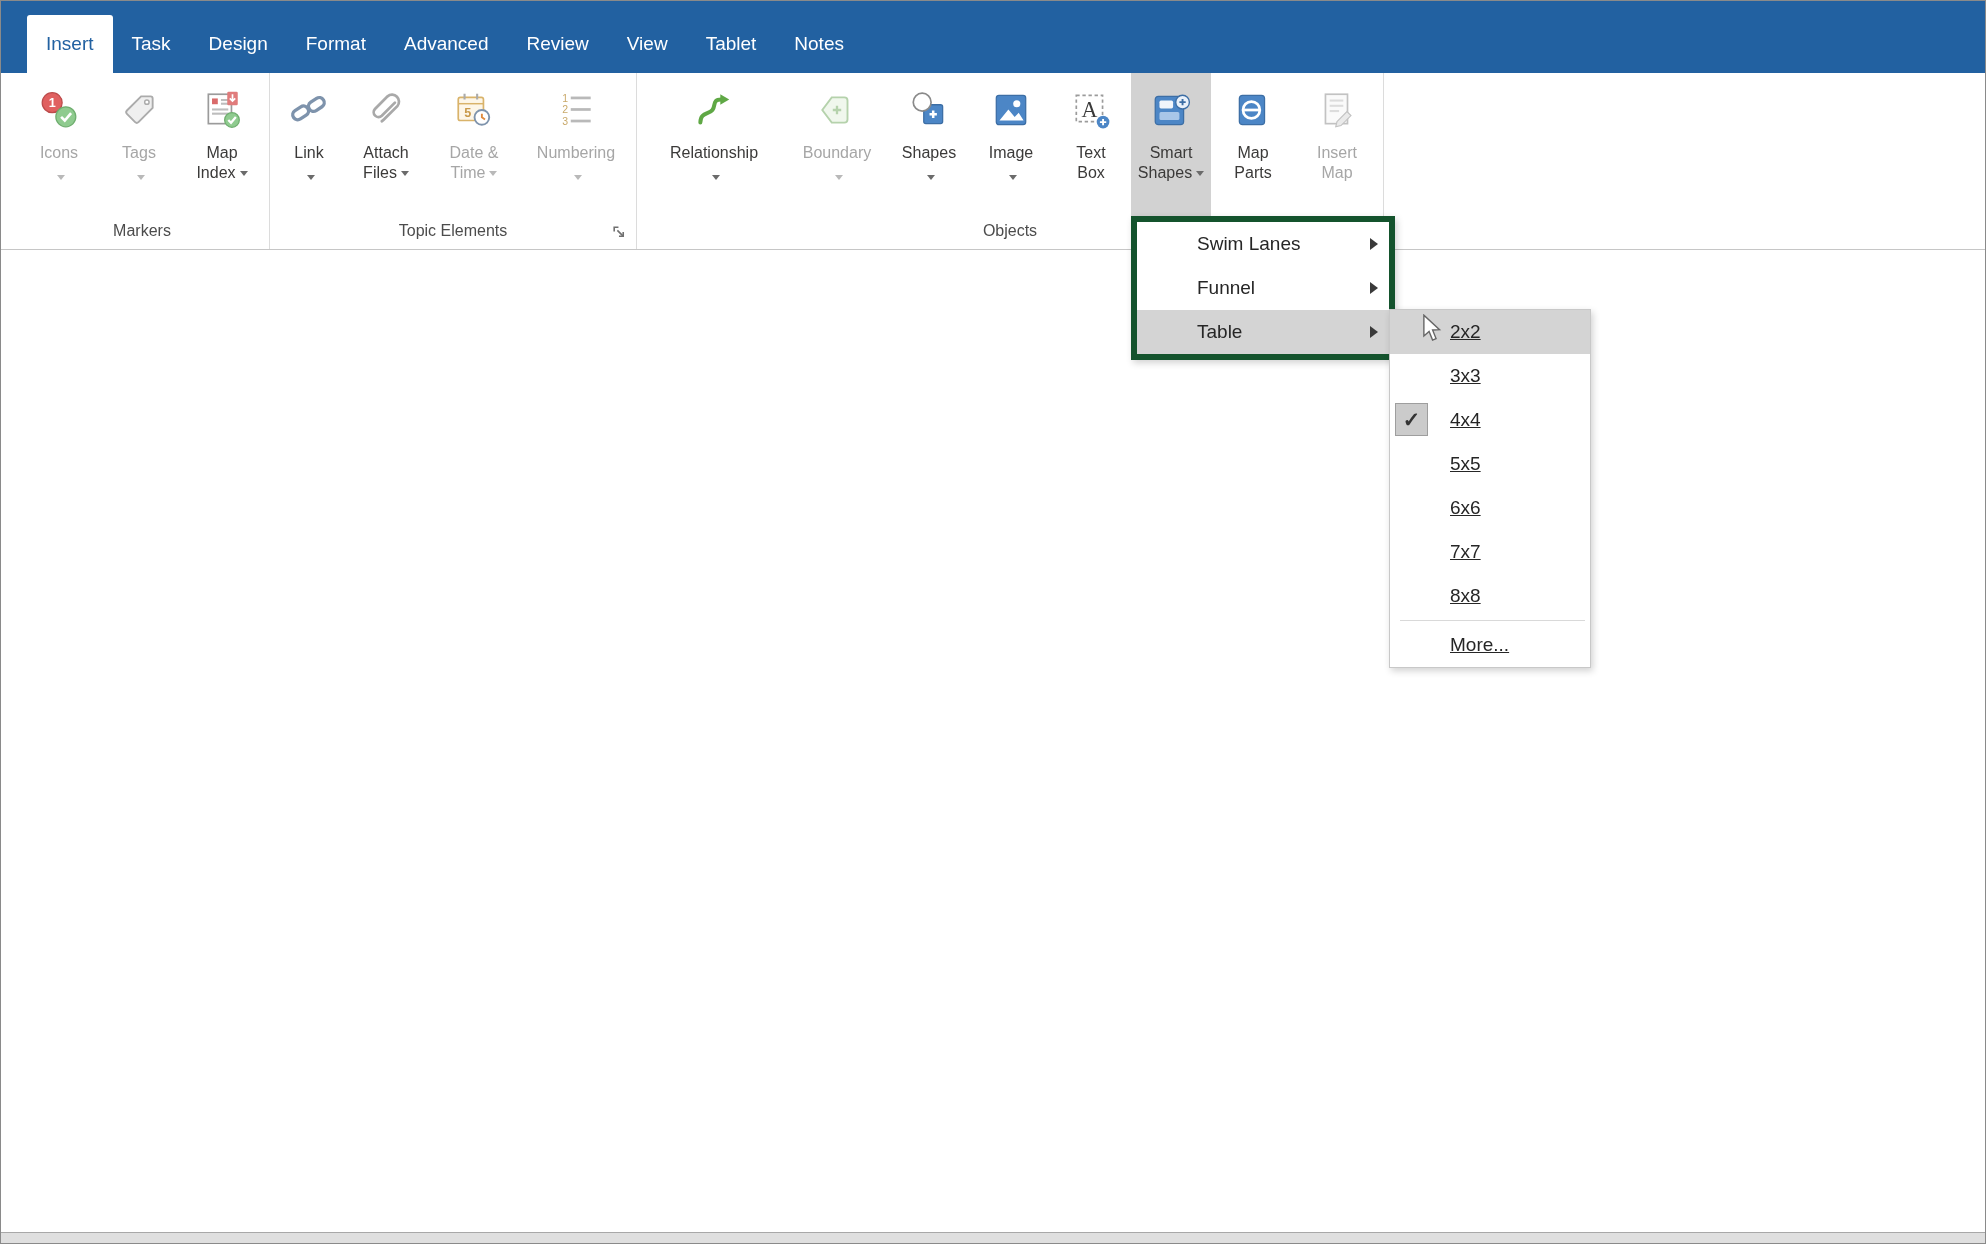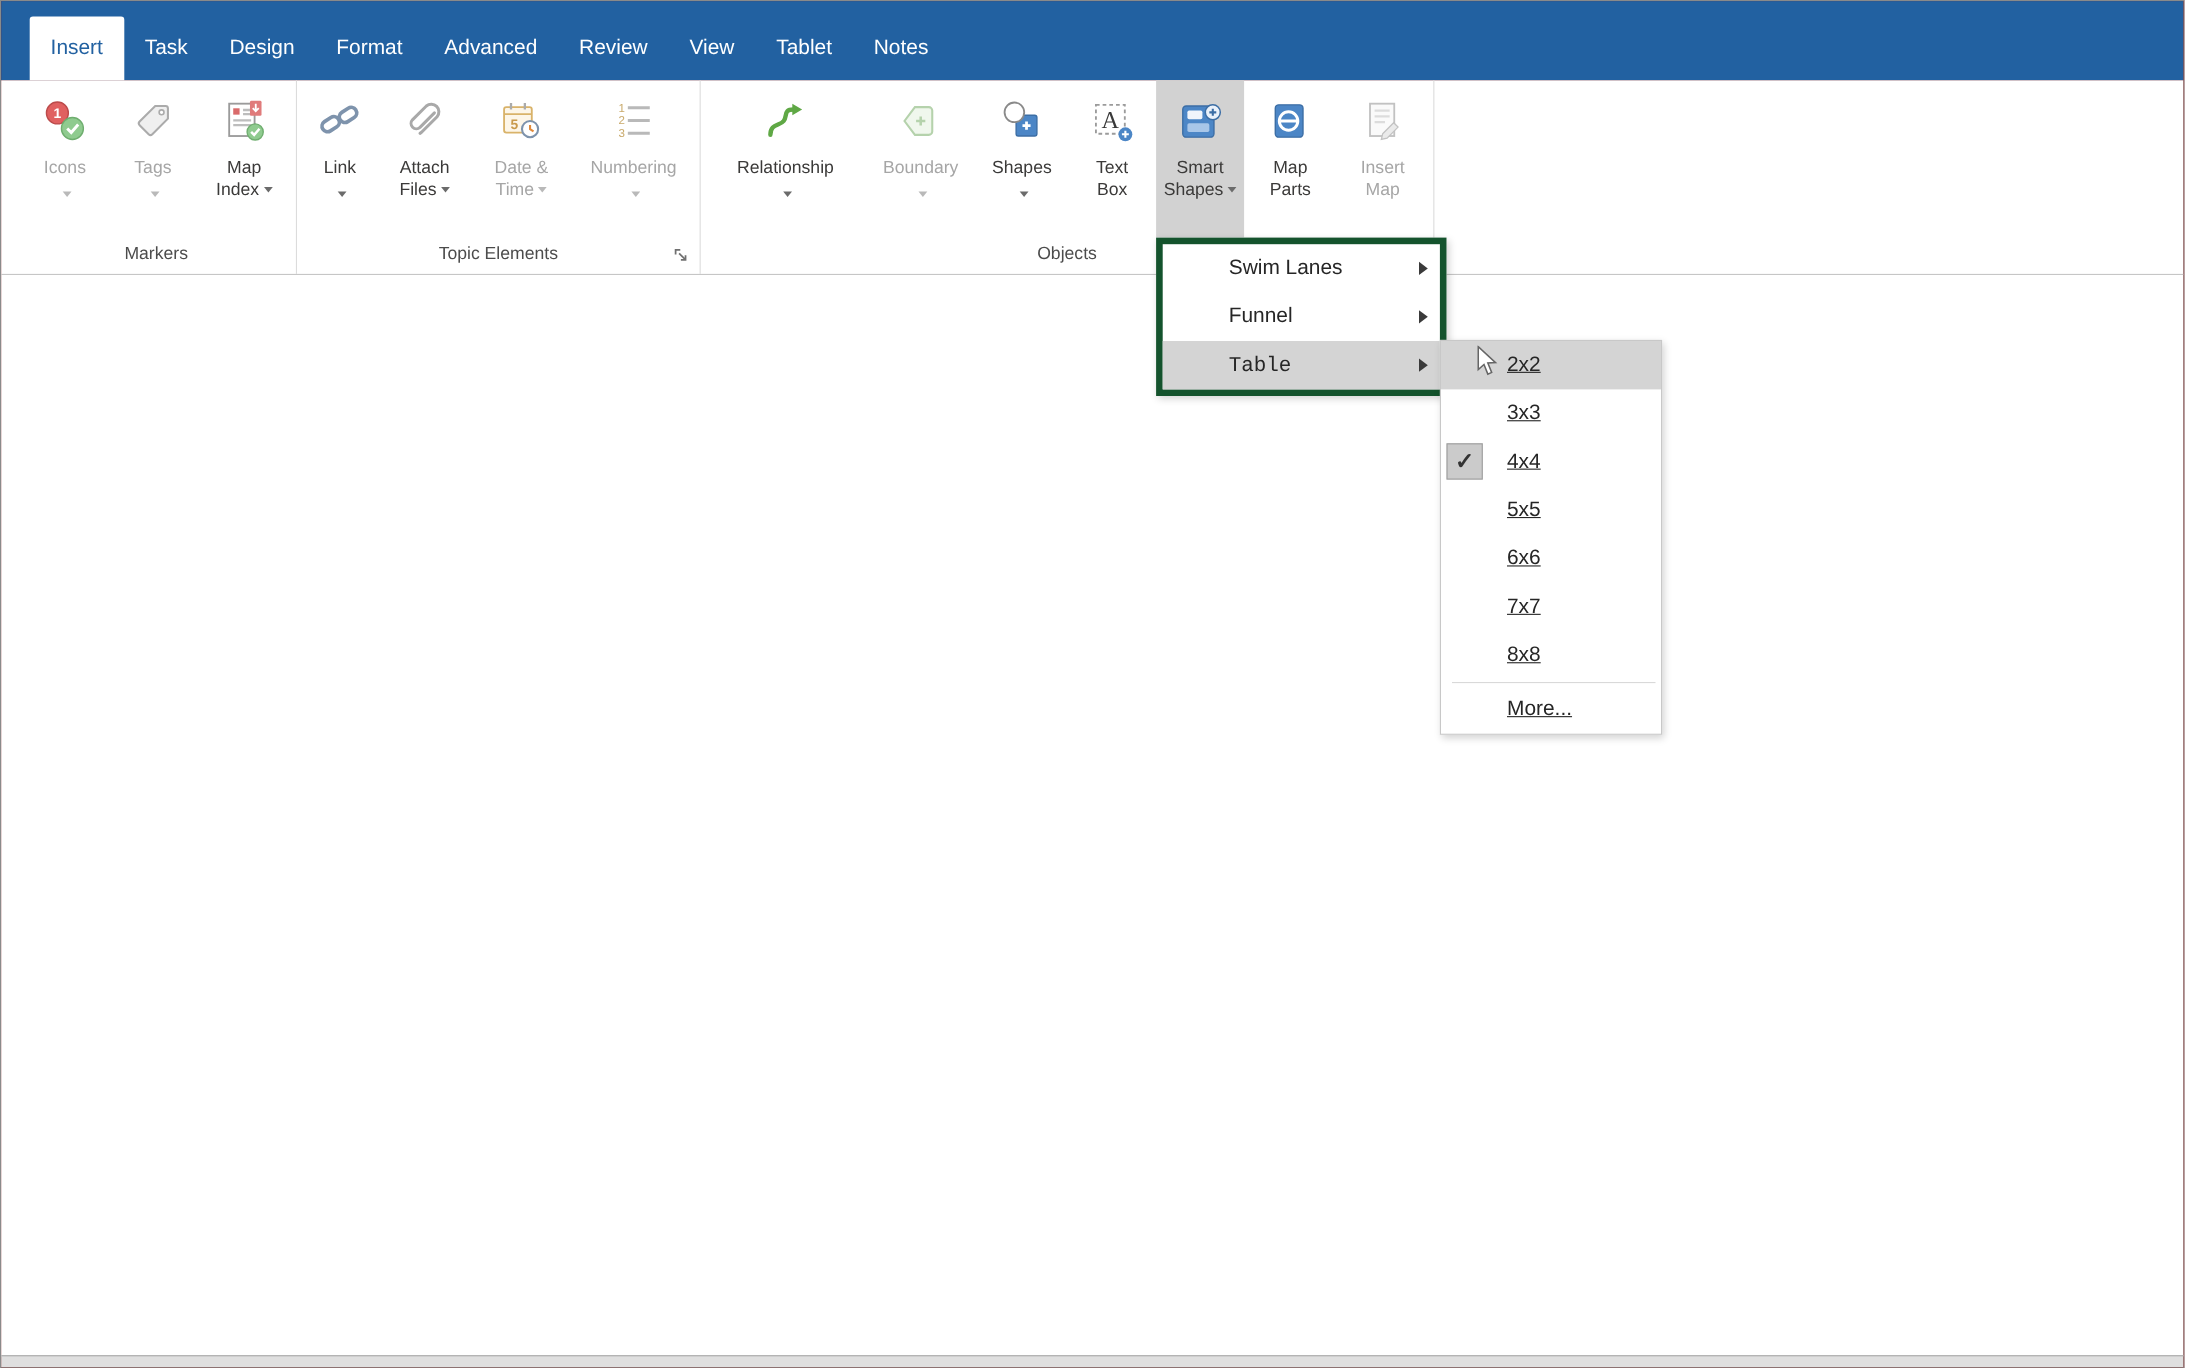--- a/index.html
+++ b/index.html
@@ -46,21 +46,21 @@
   .launcher{position:absolute;right:8px;bottom:8px;width:17px;height:17px;cursor:default;}
   
   .menu{
     position:absolute;top:100%;left:0;width:252px;background:#fff;
     border:6px solid #14532d;box-shadow:2px 3px 7px rgba(0,0,0,.18);z-index:20;
   }
   .menu-item{
     height:44px;display:flex;align-items:center;padding-left:60px;
     font-size:19px;color:#262626;position:relative;cursor:default;white-space:nowrap;
   }
-  .menu-item.hl{background:#D4D4D4;font-family:Liberation Mono, monospace;}
+  .menu-item.hl{background:#D4D4D4;}
   .subarrow{
     position:absolute;right:11px;top:50%;margin-top:-6px;width:0;height:0;
     border-top:6px solid transparent;border-bottom:6px solid transparent;border-left:8px solid #3a3a3a;
   }
   
   .submenu{
     position:absolute;left:100%;top:87px;width:200px;background:#fff;
     border:1px solid #c8c8c8;box-shadow:2px 3px 7px rgba(0,0,0,.18);z-index:21;
   }
   .sub-item{
@@ -250,20 +250,31 @@
             <svg viewBox="0 0 40 40">
               <rect x="15" y="15" width="18" height="18" rx="2" fill="#4C86C6" stroke="#3C6EA5" stroke-width="1.2"></rect>
               <circle cx="13.5" cy="12.5" r="8.5" fill="#fff" stroke="#8a8a8a" stroke-width="1.6"></circle>
               <path d="M24,20.5 v7 M20.5,24 h7" stroke="#fff" stroke-width="2.4"></path>
             </svg>
           </span>
           <div class="rlabel"><span>Shapes</span></div>
           <div class="caret-row"><span class="caret"></span></div>
         </div>
 
+        <div class="rbtn b80">
+          <span class="ricon">
+            <svg viewBox="0 0 40 40">
+              <rect x="6" y="6" width="28" height="28" rx="2.5" fill="#4C86C6" stroke="#3C6EA5" stroke-width="1.2"></rect>
+              <circle cx="25.5" cy="14" r="3.4" fill="#fff"></circle>
+              <path d="M9,30 l8.5,-10.5 l6,7.2 l3.8,-4 l4.7,7.3 z" fill="#fff"></path>
+            </svg>
+          </span>
+          <div class="rlabel"><span>Image</span></div>
+          <div class="caret-row"><span class="caret"></span></div>
+        </div>
 
         <div class="rbtn b80">
           <span class="ricon">
             <svg viewBox="0 0 40 40">
               <rect x="6" y="6" width="25" height="25" fill="none" stroke="#9b9b9b" stroke-width="1.6" stroke-dasharray="3.2,2.6"></rect>
               <text x="18.5" y="26.5" font-size="21" fill="#3a3a3a" text-anchor="middle" font-family="'Liberation Serif',serif">A</text>
               <circle cx="31.5" cy="31.5" r="6" fill="#4C86C6"></circle>
               <path d="M31.5,28.5 v6 M28.5,31.5 h6" stroke="#fff" stroke-width="1.8"></path>
             </svg>
           </span>

